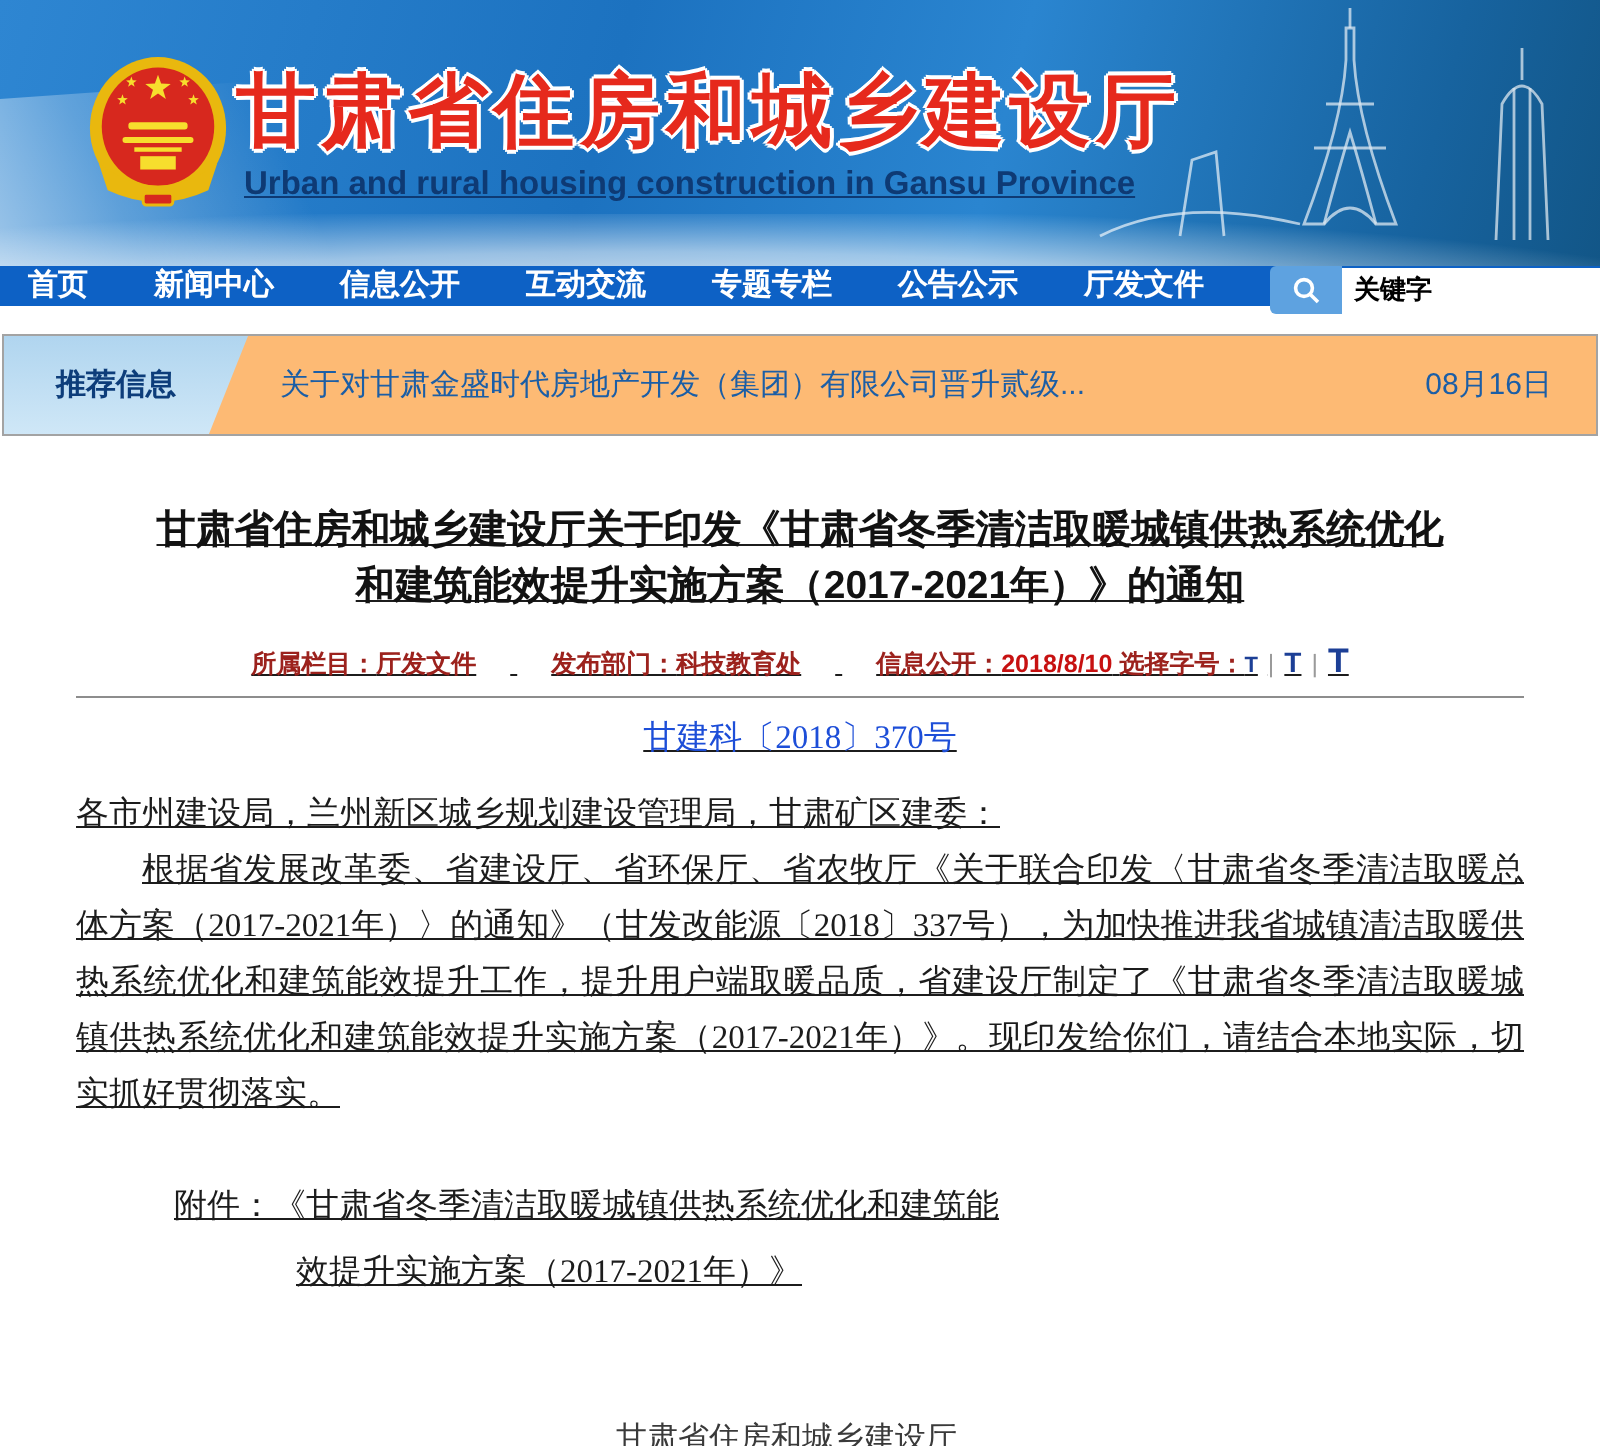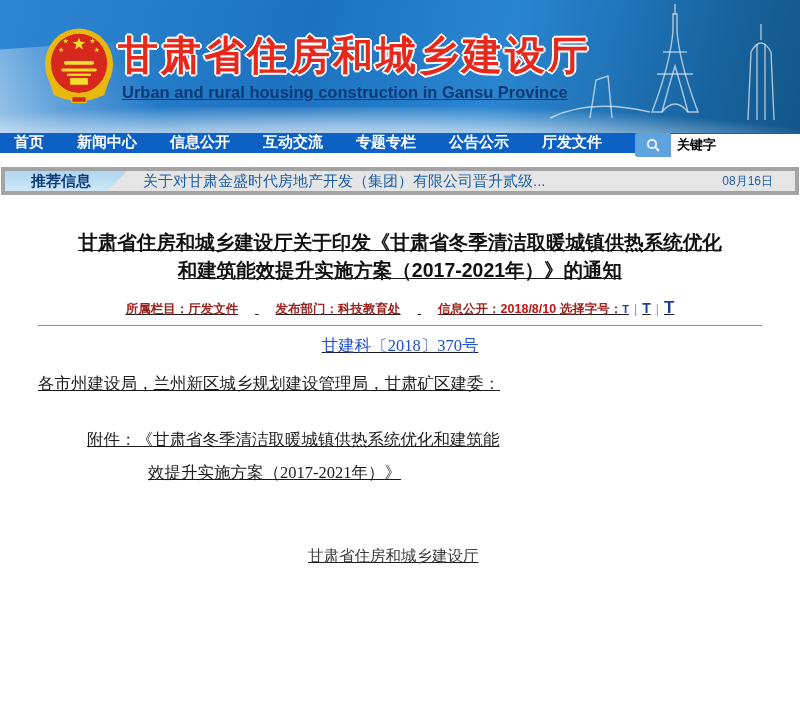--- a/index.html
+++ b/index.html
@@ -54,35 +54,35 @@
   }
   .search-input {
     width:152px; height:22px; border:1px solid #fff; outline:none;
     font-size:13px; font-weight:bold; color:#000; padding:0 5px;
     font-family:"Liberation Sans",sans-serif;
   }
 
   
   .ticker-wrap { padding:14px 1px 0 1px; }
   .ticker {
-    height:28px; background:#e5e5e5; border:4px solid #a3a3a3;
+    height:51px; background:#fdba74; border:1px solid #a3a3a3;
     display:flex; align-items:center; overflow:hidden;
   }
   .ticker-label {
     width:122px; height:100%; flex:none;
     background:linear-gradient(#b0d5ef,#cfe7f7);
     clip-path:polygon(0 0,100% 0,84% 100%,0 100%);
     display:flex; align-items:center; padding-left:26px;
     color:#0d3d7a; font-weight:bold; font-size:15px;
   }
   .ticker-headline {
     margin-left:16px; color:#1b5ea6; font-size:15px; text-decoration:none;
     white-space:nowrap; overflow:hidden;
   }
-  .ticker-date { margin-left:auto; margin-right:22px; color:#1b5ea6; font-size:12px; flex:none; }
+  .ticker-date { margin-left:auto; margin-right:22px; color:#1b5ea6; font-size:15px; flex:none; }
 
   
   .article { padding:0 38px; color:#1c1c1c;text-decoration:underline; }
   .article-title {
     margin-top:33px; text-align:center; font-weight:bold;
     font-size:19.5px; line-height:28px; color:#121212;
     font-family:"Liberation Sans","DejaVu Sans",sans-serif;
   }
   .meta-row {
     margin-top:14px; text-align:center; font-size:12.5px; color:#9c221d;
@@ -206,20 +206,21 @@
         <span>选择字号：</span><span class="fontsize-group"><span class="t-small">T</span><span class="t-sep">|</span><span class="t-mid">T</span><span class="t-sep">|</span><span class="t-large">T</span></span>
       </span>
     </div>
 
     <div class="divider"></div>
 
     <div class="doc-number">甘建科〔2018〕370号</div>
 
     <div class="body-text">
       <p>各市州建设局，兰州新区城乡规划建设管理局，甘肃矿区建委：</p>
+      <p class="para-indent">根据省发展改革委、省建设厅、省环保厅、省农牧厅《关于联合印发〈甘肃省冬季清洁取暖总体方案（2017-2021年）〉的通知》（甘发改能源〔2018〕337号），为加快推进我省城镇清洁取暖供热系统优化和建筑能效提升工作，提升用户端取暖品质，省建设厅制定了《甘肃省冬季清洁取暖城镇供热系统优化和建筑能效提升实施方案（2017-2021年）》。现印发给你们，请结合本地实际，切实抓好贯彻落实。</p>
     </div>
 
     <div class="attachment">
       <div class="attach-line1">附件：《甘肃省冬季清洁取暖城镇供热系统优化和建筑能</div>
       <div class="attach-line2">效提升实施方案（2017-2021年）》</div>
     </div>
 
     <div class="signature">
       <div class="sig-org">甘肃省住房和城乡建设厅</div>
 

